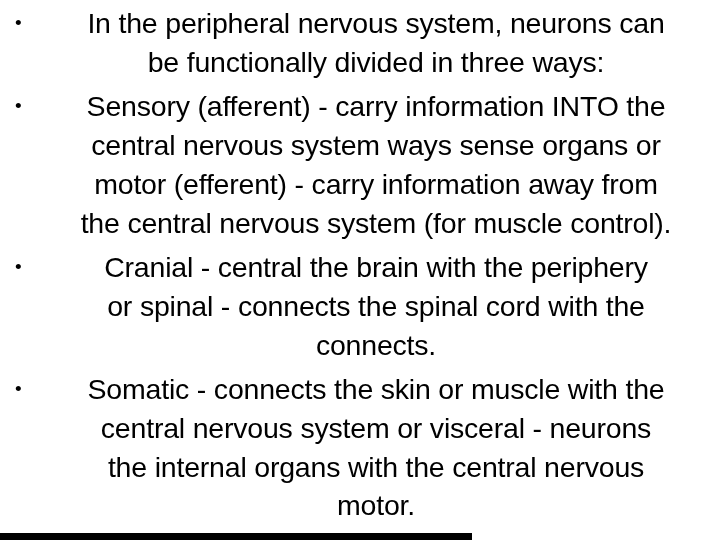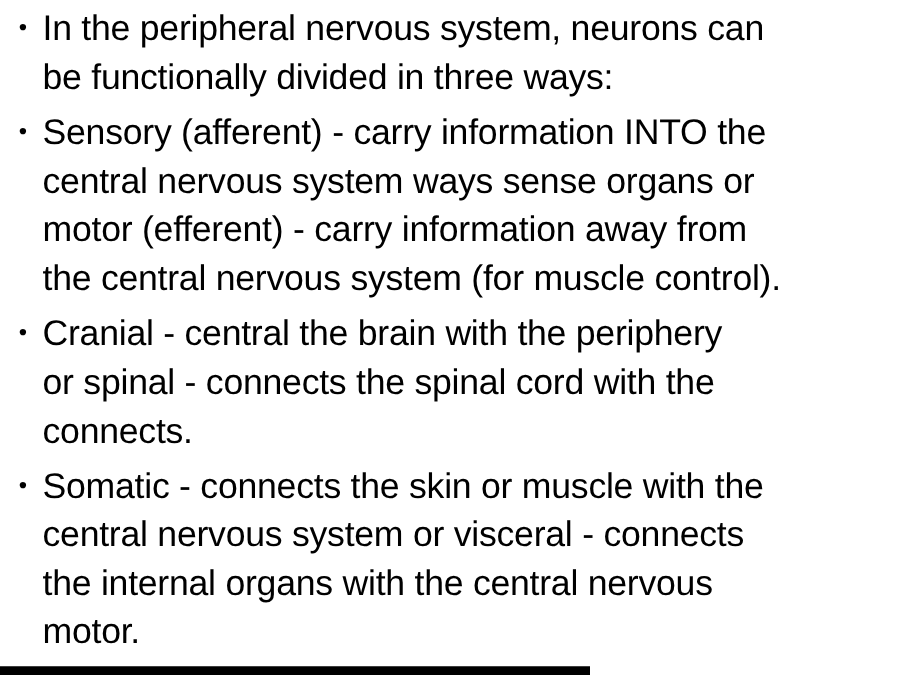--- a/index.html
+++ b/index.html
@@ -26,21 +26,21 @@
   .bullet:first-child { margin-top: 0; }
   .marker {
     flex: 0 0 21px;
     width: 21px;
     font-size: 19px;
     line-height: 38.7px;
     text-align: left;
     padding-left: 2px;
     box-sizing: border-box;
   }
-  .lines { flex: 1 1 auto; min-width: 0; }
+  .lines { flex: 1 1 auto; min-width: 0; text-align: center; }
   .line {
     font-size: 28.5px;
     line-height: 38.7px;
     white-space: nowrap;
     letter-spacing: -0.2px;
   }
   .line .bold { font-weight: normal; }
   .bottom-bar {
     position: absolute;
     left: 0;
@@ -75,20 +75,20 @@
         <div class="lines">
           <div class="line"><span class="bold">Cranial</span><span> - central the brain with the periphery</span></div>
           <div class="line"><span>or </span><span class="bold">spinal</span><span> - connects the spinal cord with the</span></div>
           <div class="line"><span>connects.</span></div>
         </div>
       </div>
       <div class="bullet">
         <div class="marker">•</div>
         <div class="lines">
           <div class="line"><span class="bold">Somatic</span><span> - connects the skin or muscle with the</span></div>
-          <div class="line"><span>central nervous system or </span><span class="bold">visceral</span><span> - connects</span></div>
+          <div class="line"><span>central nervous system or </span><span class="bold">visceral</span><span> - neurons</span></div>
           <div class="line"><span>the internal organs with the central nervous</span></div>
           <div class="line"><span>motor.</span></div>
         </div>
       </div>
     </div>
   <div class="bottom-bar" id="bottom-bar" style="background: rgb(0, 0, 0);"></div>
 </div>
 
 </body></html>

